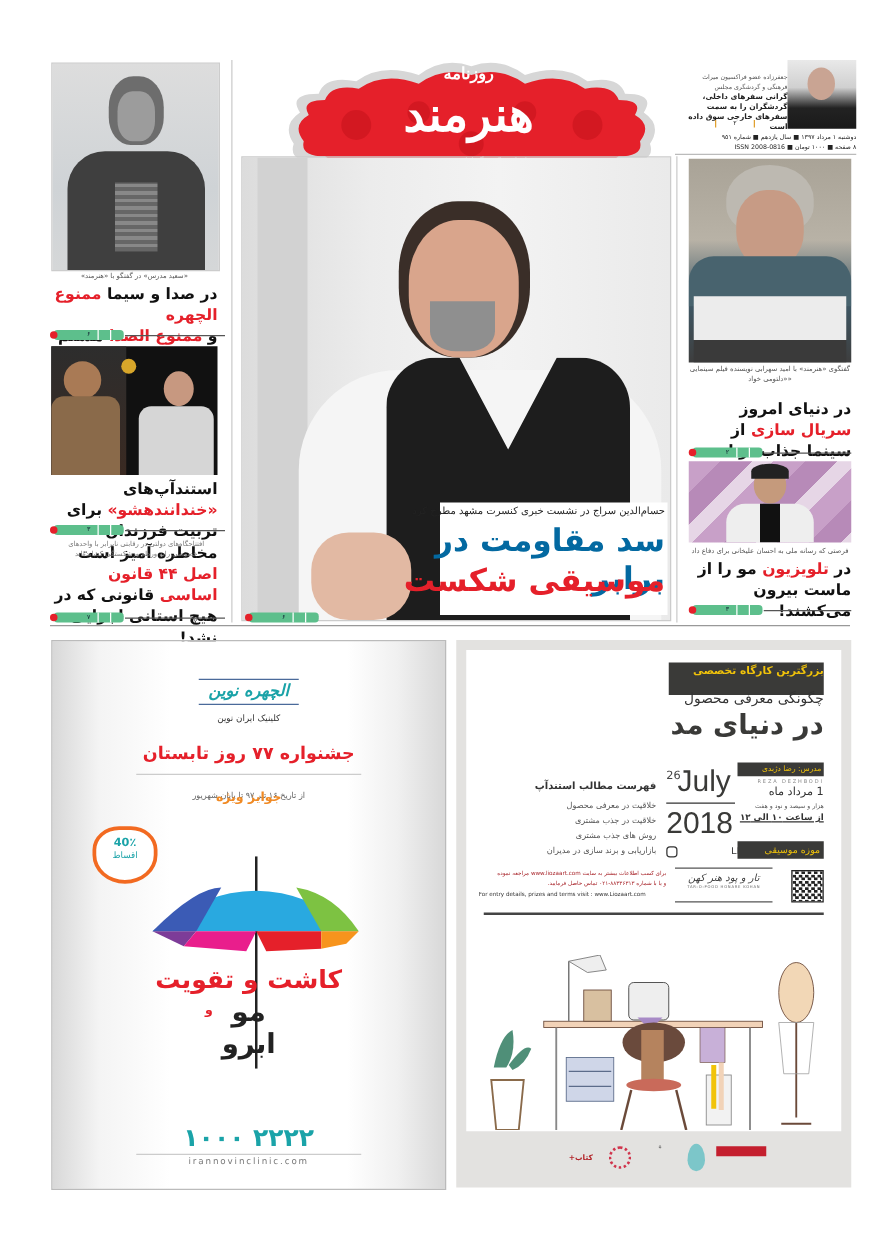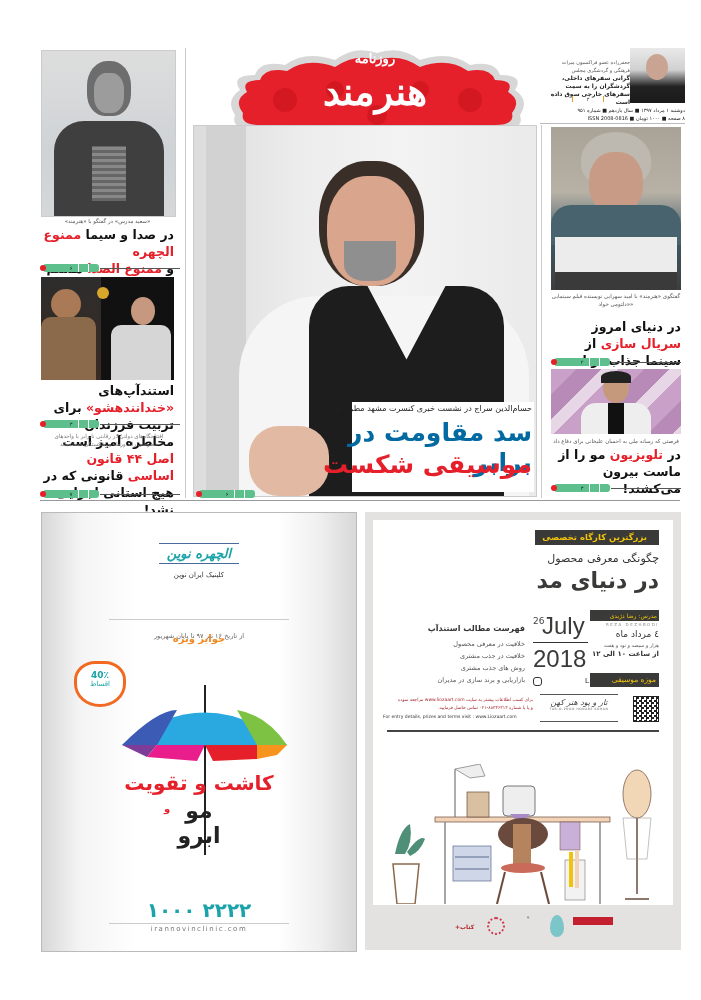--- a/index.html
+++ b/index.html
@@ -156,20 +156,21 @@
   <div class="line" style="left:60px;width:70px;"></div>
   <div class="pill" style="left:3px;width:56px;">۳</div>
   <div class="seg" style="left:38px;"></div>
     <div class="seg" style="left:48px;"></div>
   <div class="dot" style="left:0;"></div>
 </div>
 
 <div class="abs" style="left:41px;top:512px;width:314px;height:438px;background:linear-gradient(90deg,#d8d8d8 0%,#f4f4f4 12%,#fff 30%,#fff 75%,#f0f0f0 88%,#d8d8d8 100%);border:1px solid #bbb;">
   <div class="abs center" style="left:117px;top:30px;width:80px;font-size:13px;font-weight:bold;color:#1aa3a8;font-style:italic;border-top:1px solid #4a6a9a;border-bottom:1px solid #4a6a9a;padding:2px 0;">الچهره نوین</div>
   <div class="abs center" style="left:97px;top:58px;width:120px;font-size:7px;color:#333;">کلینیک ایران نوین</div>
+  <div class="abs center" style="left:57px;top:82px;width:200px;font-size:14px;font-weight:bold;color:#e5202a;">جشنواره ۷۷ روز تابستان</div>
   <div class="abs center" style="left:67px;top:106px;width:180px;font-size:6.5px;color:#666;border-top:1px solid #ccc;padding-top:12px;">از تاریخ ۱۶ تیر ۹۷ تا پایان شهریور</div>
   <div class="abs center" style="left:87px;top:120px;width:140px;font-size:10px;font-weight:bold;color:#f08a24;letter-spacing:2px;">جوایز ویژه</div>
 
   <div class="abs center" style="left:32px;top:148px;width:46px;height:40px;border:3px solid #f26a21;border-radius:45% 45% 55% 55%;background:#fff;">
     <div style="font-size:9px;font-weight:bold;color:#1aa3a8;margin-top:6px;">40٪</div>
     <div style="font-size:7px;color:#1aa3a8;">اقساط</div>
   </div>
 
   <div class="abs" style="left:75px;top:172px;width:170px;height:170px;">
     <svg width="170" height="170" viewBox="0 0 170 170">
@@ -187,33 +188,33 @@
   <div class="abs center" style="left:117px;top:285px;width:80px;font-size:22px;font-weight:bold;color:#222;">مو</div>
   <div class="abs" style="left:122px;top:290px;font-size:10px;font-weight:bold;color:#e5202a;">و</div>
   <div class="abs center" style="left:107px;top:310px;width:100px;font-size:22px;font-weight:bold;color:#222;">ابرو</div>
   <div class="abs center" style="left:67px;top:385px;width:180px;font-size:20px;font-weight:bold;color:#1aa3a8;letter-spacing:2px;">۱۰۰۰ ۲۲۲۲</div>
   <div class="abs center" style="left:67px;top:410px;width:180px;font-size:7px;color:#777;letter-spacing:1.5px;border-top:1px solid #ccc;padding-top:1px;">irannovinclinic.com</div>
 </div>
 
 <div class="abs" style="left:365px;top:512px;width:316px;height:438px;background:#e3e2e0;">
   <div class="abs" style="left:8px;top:8px;width:300px;height:385px;background:#fff;"></div>
 
-  <div class="abs rtl" style="left:170px;top:18px;width:124px;height:15px;background:#3a3a38;color:#f1c30a;font-size:8.5px;font-weight:bold;line-height:15px;padding-right:12px;box-sizing:border-box;">بزرگترین کارگاه تخصصی</div>
+  <div class="abs rtl" style="left:170px;top:18px;width:124px;height:26px;background:#3a3a38;color:#f1c30a;font-size:8.5px;font-weight:bold;line-height:15px;padding-right:0;box-sizing:border-box;">بزرگترین کارگاه تخصصی</div>
   <div class="abs rtl" style="left:130px;top:40px;width:164px;font-size:11px;color:#333;">چگونگی معرفی محصول</div>
   <div class="abs rtl" style="left:130px;top:56px;width:164px;font-size:22px;font-weight:bold;color:#3a3a38;">در دنیای مد</div>
 
   <div class="abs rtl" style="left:225px;top:98px;width:69px;height:11px;background:#3a3a38;color:#f1c30a;font-size:6px;line-height:11px;padding-right:2px;box-sizing:border-box;">مدرس: رضا دژبدی</div>
   <div class="abs rtl" style="left:225px;top:110px;width:69px;font-size:4px;color:#888;letter-spacing:1.5px;">REZA DEZHBODI</div>
   <div class="abs" style="left:168px;top:104px;font-size:9px;color:#444;">26</div>
   <div class="abs" style="left:177px;top:100px;font-size:24px;color:#3a3a38;font-family:'Liberation Sans',sans-serif;">July</div>
   <div class="abs" style="left:168px;top:130px;width:55px;height:1px;background:#333;"></div>
   <div class="abs" style="left:168px;top:133px;font-size:24px;color:#3a3a38;font-family:'Liberation Sans',sans-serif;">2018</div>
-  <div class="abs rtl" style="left:225px;top:117px;width:69px;font-size:9px;color:#333;">٤ مرداد ماه</div>
+  <div class="abs rtl" style="left:225px;top:117px;width:69px;font-size:9px;color:#333;">1 مرداد ماه</div>
   <div class="abs rtl" style="left:225px;top:130px;width:69px;font-size:5px;color:#555;">هزار و سیصد و نود و هفت</div>
-  <div class="abs rtl" style="left:225px;top:138px;width:69px;font-size:7px;font-weight:bold;color:#333;">از ساعت ۱۰ الی ۱۲</div>
+  <div class="abs rtl" style="left:225px;top:138px;width:69px;font-size:7px;font-weight:bold;color:#333;text-decoration:underline;">از ساعت ۱۰ الی ۱۲</div>
   <div class="abs" style="left:168px;top:165px;width:9px;height:9px;border:1.2px solid #333;border-radius:3px;box-sizing:border-box;"></div>
   <div class="abs" style="left:180px;top:164px;font-size:8px;color:#333;font-family:'Liberation Sans',sans-serif;padding-left:40px;">LIOZAART</div>
   <div class="abs rtl" style="left:225px;top:161px;width:69px;height:14px;background:#3a3a38;color:#f1c30a;font-size:7.5px;line-height:14px;padding-right:3px;box-sizing:border-box;">موزه موسیقی</div>
 
   <div class="abs rtl" style="left:40px;top:112px;width:120px;font-size:8px;font-weight:bold;color:#333;">فهرست مطالب استندآپ</div>
   <div class="abs rtl" style="left:40px;top:126px;width:120px;font-size:6.5px;color:#555;line-height:12px;">
     <div>خلاقیت در معرفی محصول</div>
     <div>خلاقیت در جذب مشتری</div>
     <div>روش های جذب مشتری</div>
     <div>بازاریابی و برند سازی در مدیران</div>

